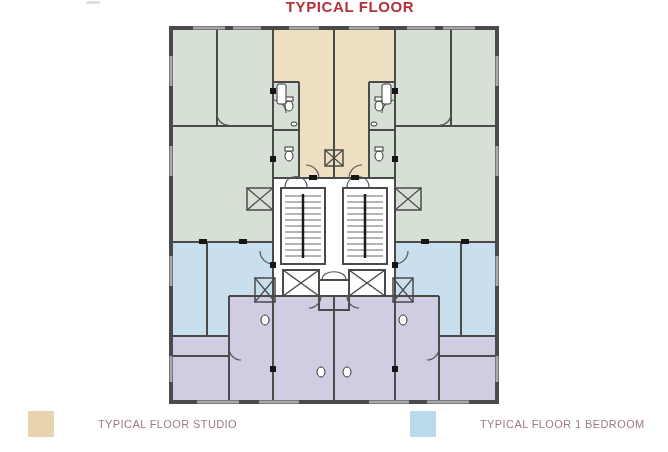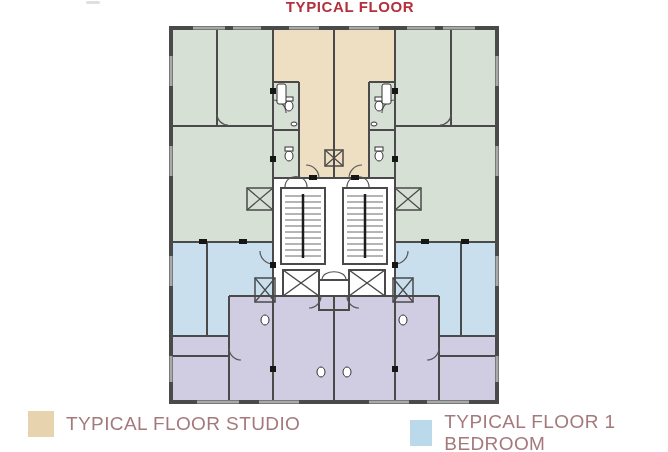--- a/index.html
+++ b/index.html
@@ -16,22 +16,23 @@
   .stray{
     position:absolute;left:86px;top:1px;width:14px;height:3px;
     background:#c9c9c9;opacity:.6;border-radius:2px;
   }
   .plan-wrap{position:absolute;left:169px;top:26px;width:330px;height:378px;}
   .legend-item{position:absolute;display:flex;align-items:center;}
   .legend-item .swatch{width:26px;height:26px;margin-right:12px;}
   .sw-studio{background:var(--c-swatch-studio,#e7d4ae);}
   .sw-bed{background:var(--c-swatch-one-bedroom,#badaec);}
   .legend-label{
-    font-size:19px;letter-spacing:0.4px;
+    font-size:11px;letter-spacing:0.4px;
     color:var(--c-legend-text,#a5797c);
+    margin-left:32px;
   }
   .lg-left{left:28px;top:411px;}
   .lg-right{left:410px;top:411px;align-items:center;}
 
   
   .z-tan{fill:var(--c-studio-fill,#eedfc3);}
   .z-green{fill:var(--c-green-fill,#d7e0d5);}
   .z-blue{fill:var(--c-one-bedroom-fill,#c9dfee);}
   .z-lav{fill:var(--c-lavender-fill,#d0cde3);}
   .z-cyan{fill:var(--c-shaft-cyan,#cfe7f1);}

